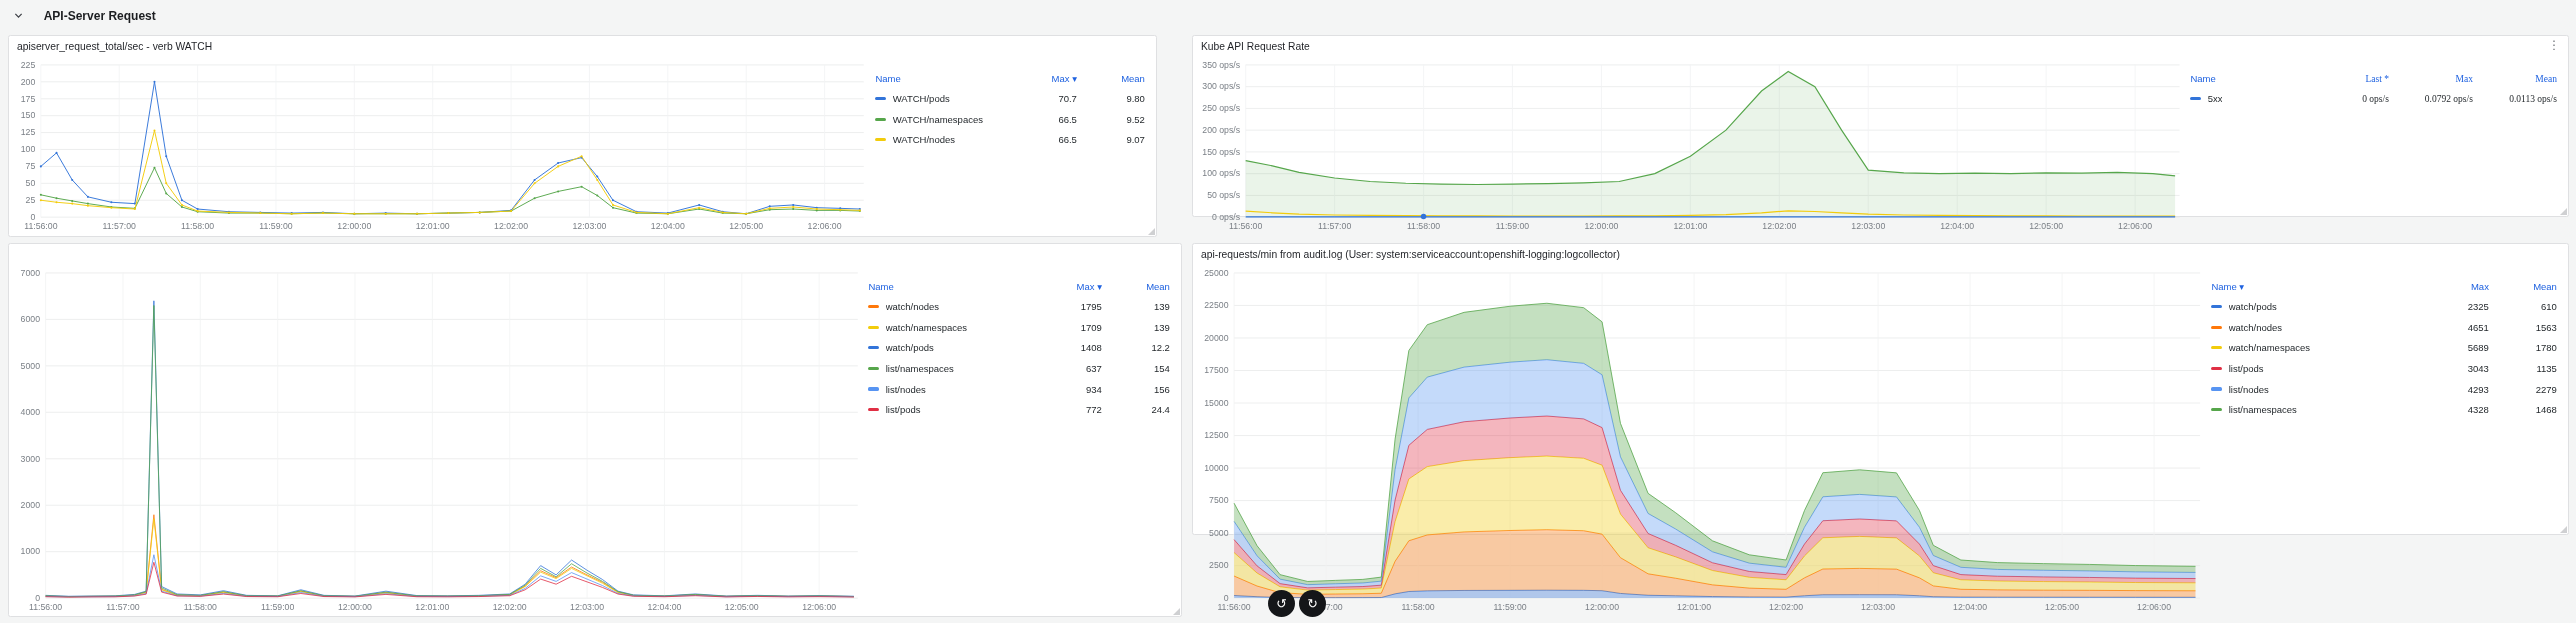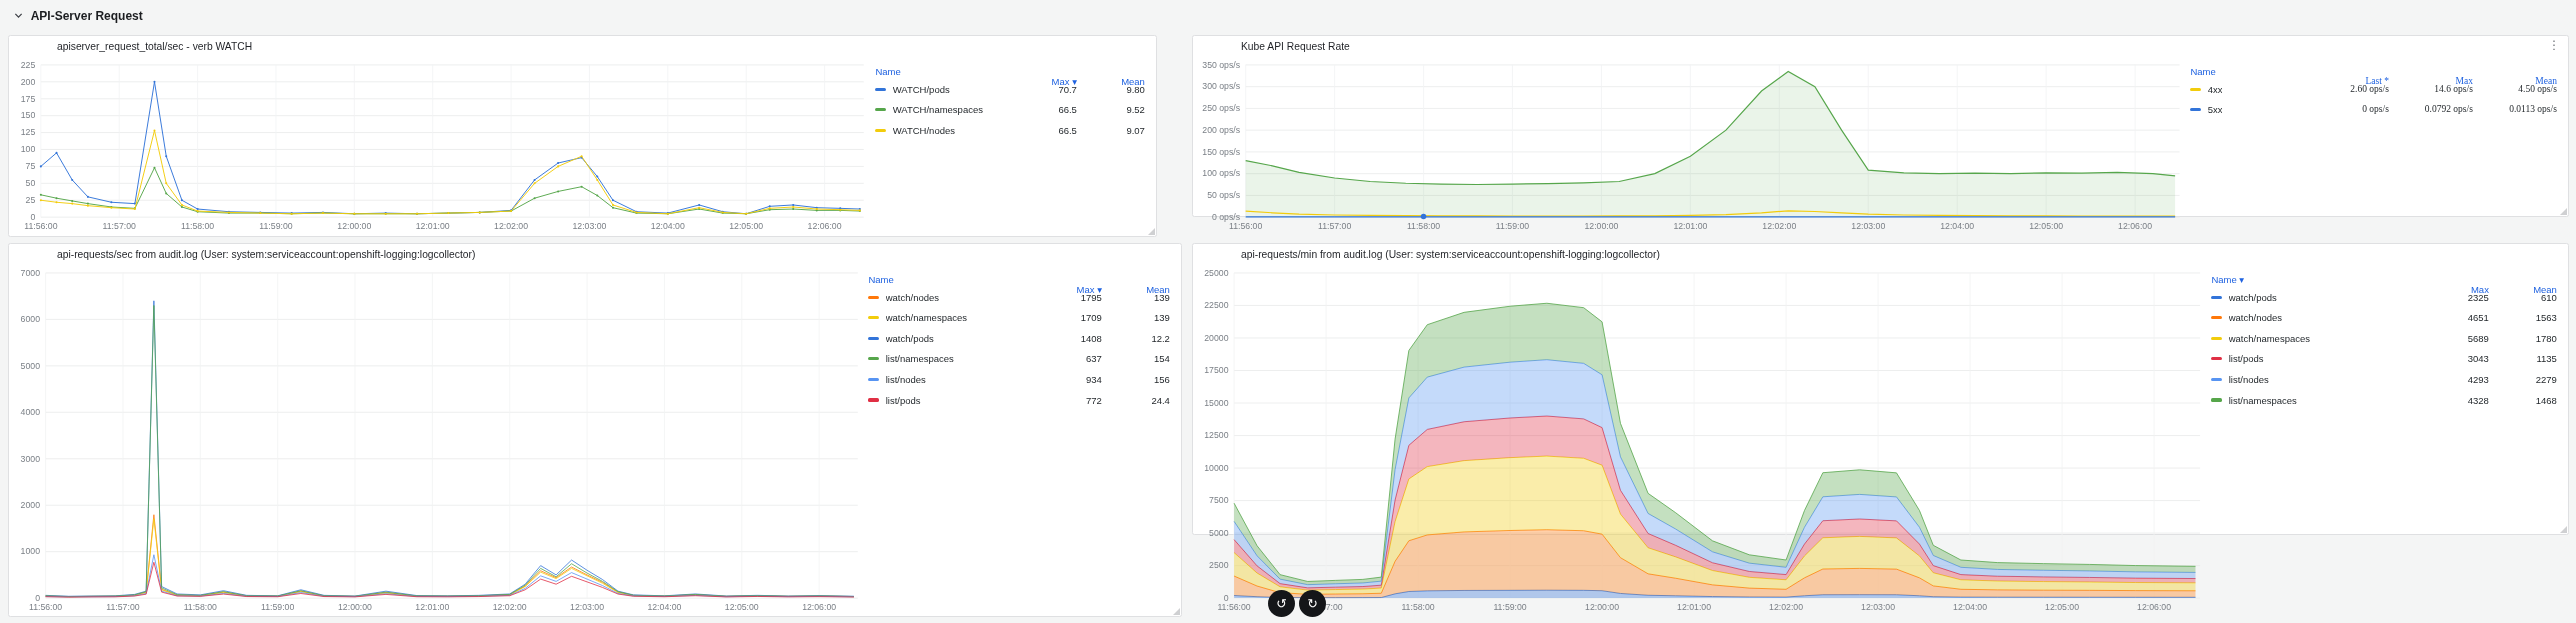--- a/index.html
+++ b/index.html
@@ -3,38 +3,38 @@
 <meta charset="utf-8">
 <style>
   html,body{margin:0;padding:0;}
   body{
     width:2576px;height:624px;position:relative;overflow:hidden;
     background:#f4f5f5;
     font-family:"Liberation Sans",sans-serif;
     color:#1f2126;
   }
   
-  .row-header{position:absolute;left:12.7px;top:6.3px;height:19px;display:flex;align-items:center;gap:7px;cursor:pointer;}
+  .row-header{position:absolute;left:12.7px;top:6.3px;height:19px;display:flex;align-items:center;gap:20px;cursor:pointer;}
   .row-title{font-size:12px;font-weight:700;color:#1c1e21;}
   
   .panel{position:absolute;background:#ffffff;border:0.8px solid #dfe0e2;border-radius:2.4px;box-sizing:border-box;}
   #panel1{left:8px;top:35px;width:1149px;height:202px;}
   #panel2{left:1192px;top:35px;width:1377px;height:182px;}
   #panel3{left:8px;top:243px;width:1174px;height:374px;}
   #panel4{left:1192px;top:243px;width:1377px;height:292px;}
   .panel-header{height:20.6px;display:flex;align-items:center;padding:0 8px;position:relative;}
-  .panel-title{font-size:10.3px;font-weight:500;color:#1f2126;white-space:nowrap;overflow:hidden;cursor:pointer;margin-left:40px;}
+  .panel-title{font-size:10.3px;font-weight:500;color:#1f2126;white-space:nowrap;overflow:hidden;cursor:pointer;}
   .panel-menu{position:absolute;right:4.8px;top:2.4px;font-size:12px;color:#6e7177;cursor:pointer;padding:0 3.2px;}
   .panel-body{position:absolute;top:20.6px;left:3.2px;right:4.8px;bottom:3.2px;display:flex;}
   .chart{flex:1;position:relative;min-width:0;}
   .chart svg{display:block;}
   .chart text{font-family:"Liberation Sans",sans-serif;font-size:11px;fill:#7b8087;}
   
   .legend{padding:9.5px 6.3px 0 3.2px;font-size:9.5px;box-sizing:border-box;}
-  .legend-row{display:flex;align-items:flex-start;height:20.6px;}
+  .legend-row{display:flex;align-items:flex-end;height:20.6px;}
   .legend-row.legend-head{height:17.5px;}
   .l-name{flex:1;display:flex;align-items:center;gap:6.3px;min-width:0;color:#24292d;}
   .l-name.head{color:#1f62e0;cursor:pointer;}
   .l-val{width:68px;text-align:right;color:#24292d;white-space:nowrap;}
   .legend-p2 .l-val{width:84px;font-family:Liberation Serif, serif;}
   .l-val.head{color:#1f62e0;cursor:pointer;margin-top:10px;}
   .l-icon{display:inline-block;width:11px;height:3.2px;border-radius:1.6px;flex:none;}
   .l-label{cursor:pointer;white-space:nowrap;overflow:hidden;text-overflow:ellipsis;}
   
   .resize-handle{position:absolute;right:0.8px;bottom:0.8px;width:0;height:0;
@@ -308,45 +308,33 @@
         </div>
       <div class="legend legend-p2" style="width:376px">
           <div class="legend-row legend-head">
             <span class="l-name head">Name</span>
             <span class="l-val head">Last *</span>
             <span class="l-val head">Max</span>
             <span class="l-val head">Mean</span>
           </div>
           <div class="legend-row">
             <span class="l-name">
-              <span class="l-icon" style="background:#F2CC0C"></span>
-              <span class="l-label">4xx</span>
-            </span>
-            <span class="l-val">2.60 ops/s</span>
-            <span class="l-val">14.6 ops/s</span>
-            <span class="l-val">4.50 ops/s</span>
-          </div>
-          <div class="legend-row">
-            <span class="l-name">
               <span class="l-icon" style="background:#3274D9"></span>
               <span class="l-label">5xx</span>
             </span>
             <span class="l-val">0 ops/s</span>
             <span class="l-val">0.0792 ops/s</span>
             <span class="l-val">0.0113 ops/s</span>
           </div>
         </div>
     </div>
     <div class="resize-handle"></div>
   </section>
 
   <section class="panel" id="panel3">
-    <div class="panel-header">
-      <span class="panel-title">api-requests/sec from audit.log (User: system:serviceaccount:openshift-logging:logcollector)</span>
-    </div>
     <div class="panel-body">
       <div class="chart">
           <svg width="854" height="349" viewBox="0 0 1076 440">
             <line x1="42" x2="1066" y1="420" y2="420" stroke="#e8e9ea" stroke-width="1"></line>
             <text x="35" y="423.5" text-anchor="end">0</text>
             <line x1="42" x2="1066" y1="361.42857142857144" y2="361.42857142857144" stroke="#e8e9ea" stroke-width="1"></line>
             <text x="35" y="364.92857142857144" text-anchor="end">1000</text>
             <line x1="42" x2="1066" y1="302.8571428571429" y2="302.8571428571429" stroke="#e8e9ea" stroke-width="1"></line>
             <text x="35" y="306.3571428571429" text-anchor="end">2000</text>
             <line x1="42" x2="1066" y1="244.2857142857143" y2="244.2857142857143" stroke="#e8e9ea" stroke-width="1"></line>

